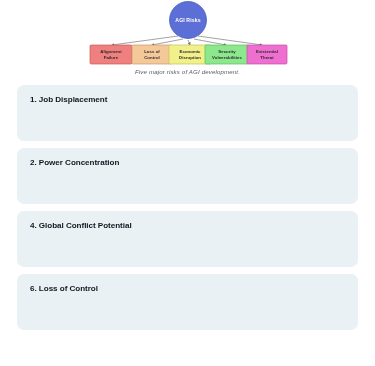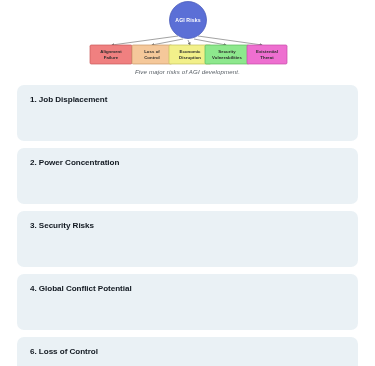--- a/index.html
+++ b/index.html
@@ -159,24 +159,20 @@
     <div class="card">
       <div class="card-title">1. Job Displacement</div>
       <div class="card-body"></div>
     </div>
 
     <div class="card">
       <div class="card-title">2. Power Concentration</div>
       <div class="card-body"></div>
     </div>
 
-    <div class="card">
-      <div class="card-title">3. Security Risks</div>
-      <div class="card-body"></div>
-    </div>
 
     <div class="card">
       <div class="card-title">4. Global Conflict Potential</div>
       <div class="card-body"></div>
     </div>
 
     <div class="card">
       <div class="card-title">6. Loss of Control</div>
       <div class="card-body"></div>
     </div>

